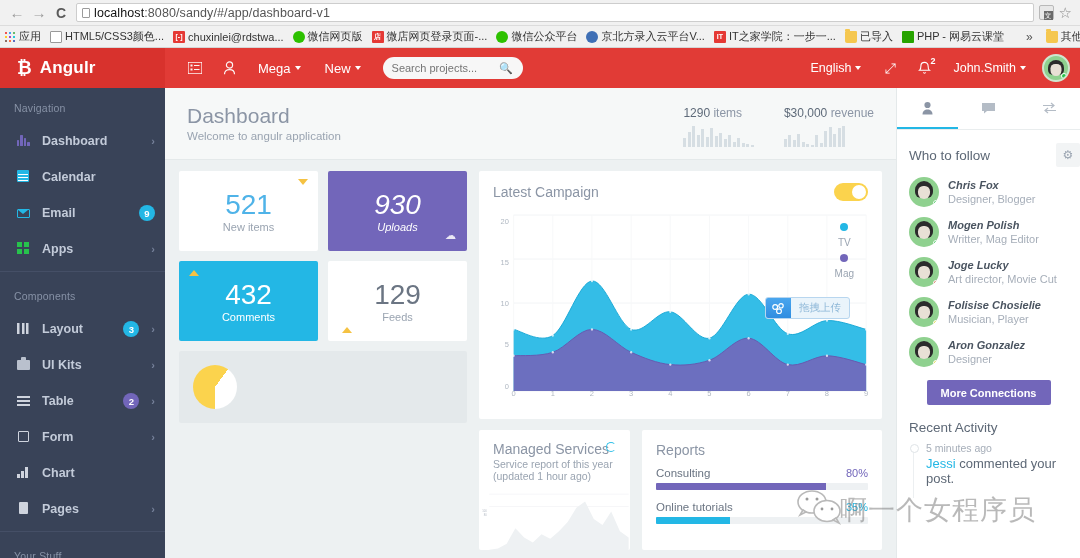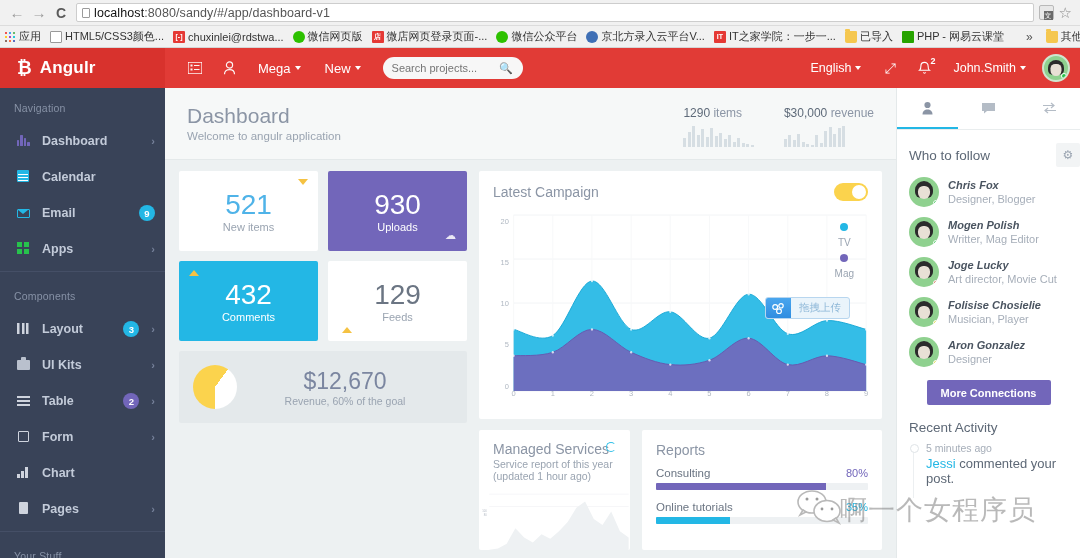--- a/index.html
+++ b/index.html
@@ -191,21 +191,21 @@
     height: 80px; border-radius: 2px; position: relative; display: flex; flex-direction: column;
     align-items: center; justify-content: center; overflow: hidden;
   }
   .tile .num { font-size: 28px; font-weight: 300; line-height: 30px; }
   .tile .cap { font-size: 11px; margin-top: 1px; }
   .tile.white { background: #fff; }
   .tile.white .num { color: #4fb3e8; }
   .tile.white .cap { color: #9aa4b1; }
   .tile.white.feeds .num { color: #6b7583; }
   .tile.purple { background: #7266ba; }
-  .tile.purple .num, .tile.purple .cap { color: #fff; }
+  .tile.purple .num, .tile.purple .cap { color: #fff; font-style: italic; }
   .tile.cyan { background: #23b7e5; }
   .tile.cyan .num, .tile.cyan .cap { color: #fff; text-align: right; }
   .tri-down { position:absolute; top:8px; right:10px; width:0;height:0;
     border-left:5px solid transparent; border-right:5px solid transparent; border-top:6px solid #f5c242; }
   .tri-up { position:absolute; width:0;height:0;
     border-left:5px solid transparent; border-right:5px solid transparent; border-bottom:6px solid #f5c242; }
   .tri-up.tl { top: 9px; left: 10px; }
   .tri-up.bl { bottom: 8px; left: 14px; }
   .cloud-ic { position:absolute; right:11px; bottom:9px; color:#fff; font-size:11px; opacity:.85; }
 
@@ -570,24 +570,20 @@
           </div>
           <div class="tile white feeds">
             <div class="num">129</div>
             <div class="cap">Feeds</div>
             <span class="tri-up bl"></span>
           </div>
         </div>
 
         <div class="revenue-card">
           <div class="donut"></div>
-          <div class="rev-txt">
-            <div class="rev-num">$12,670</div>
-            <div class="rev-cap">Revenue, 60% of the goal</div>
-          </div>
         </div>
       </div>
 
       <div class="col-right">
         <div class="panel campaign">
           <div class="camp-head">
             <div class="camp-title">Latest Campaign</div>
             <div class="toggle"></div>
           </div>
           <div class="chart-wrap">

